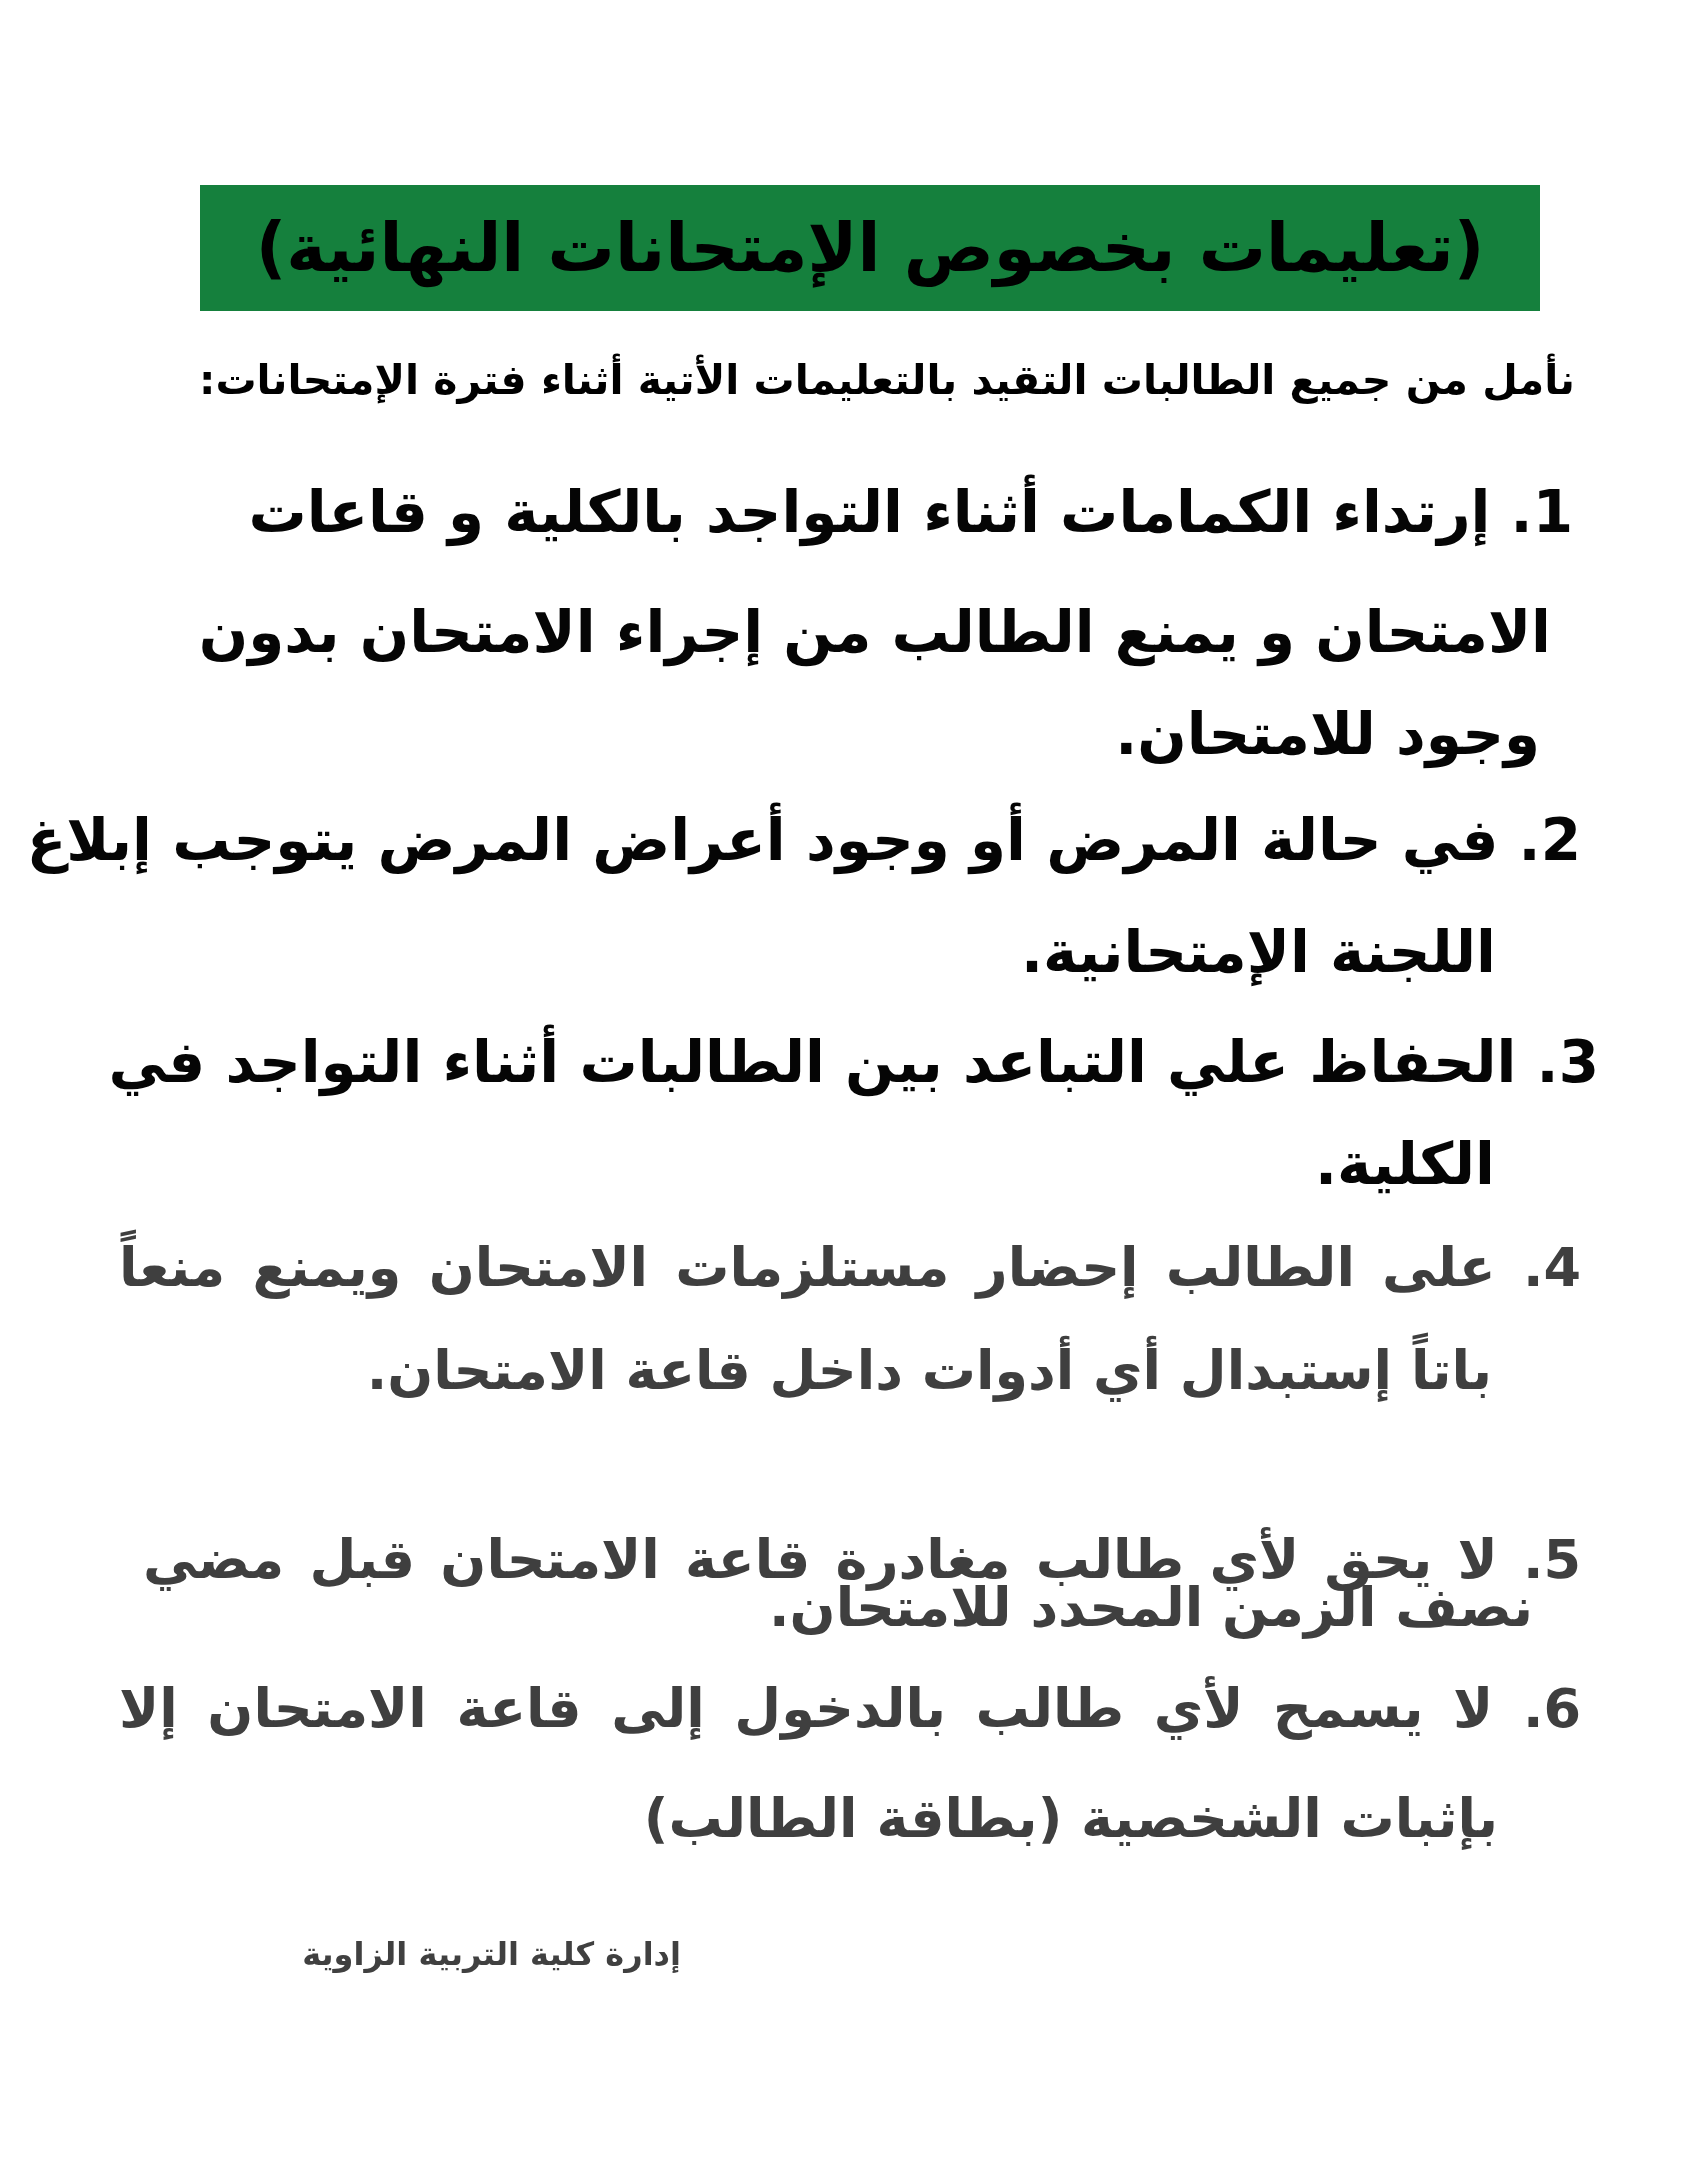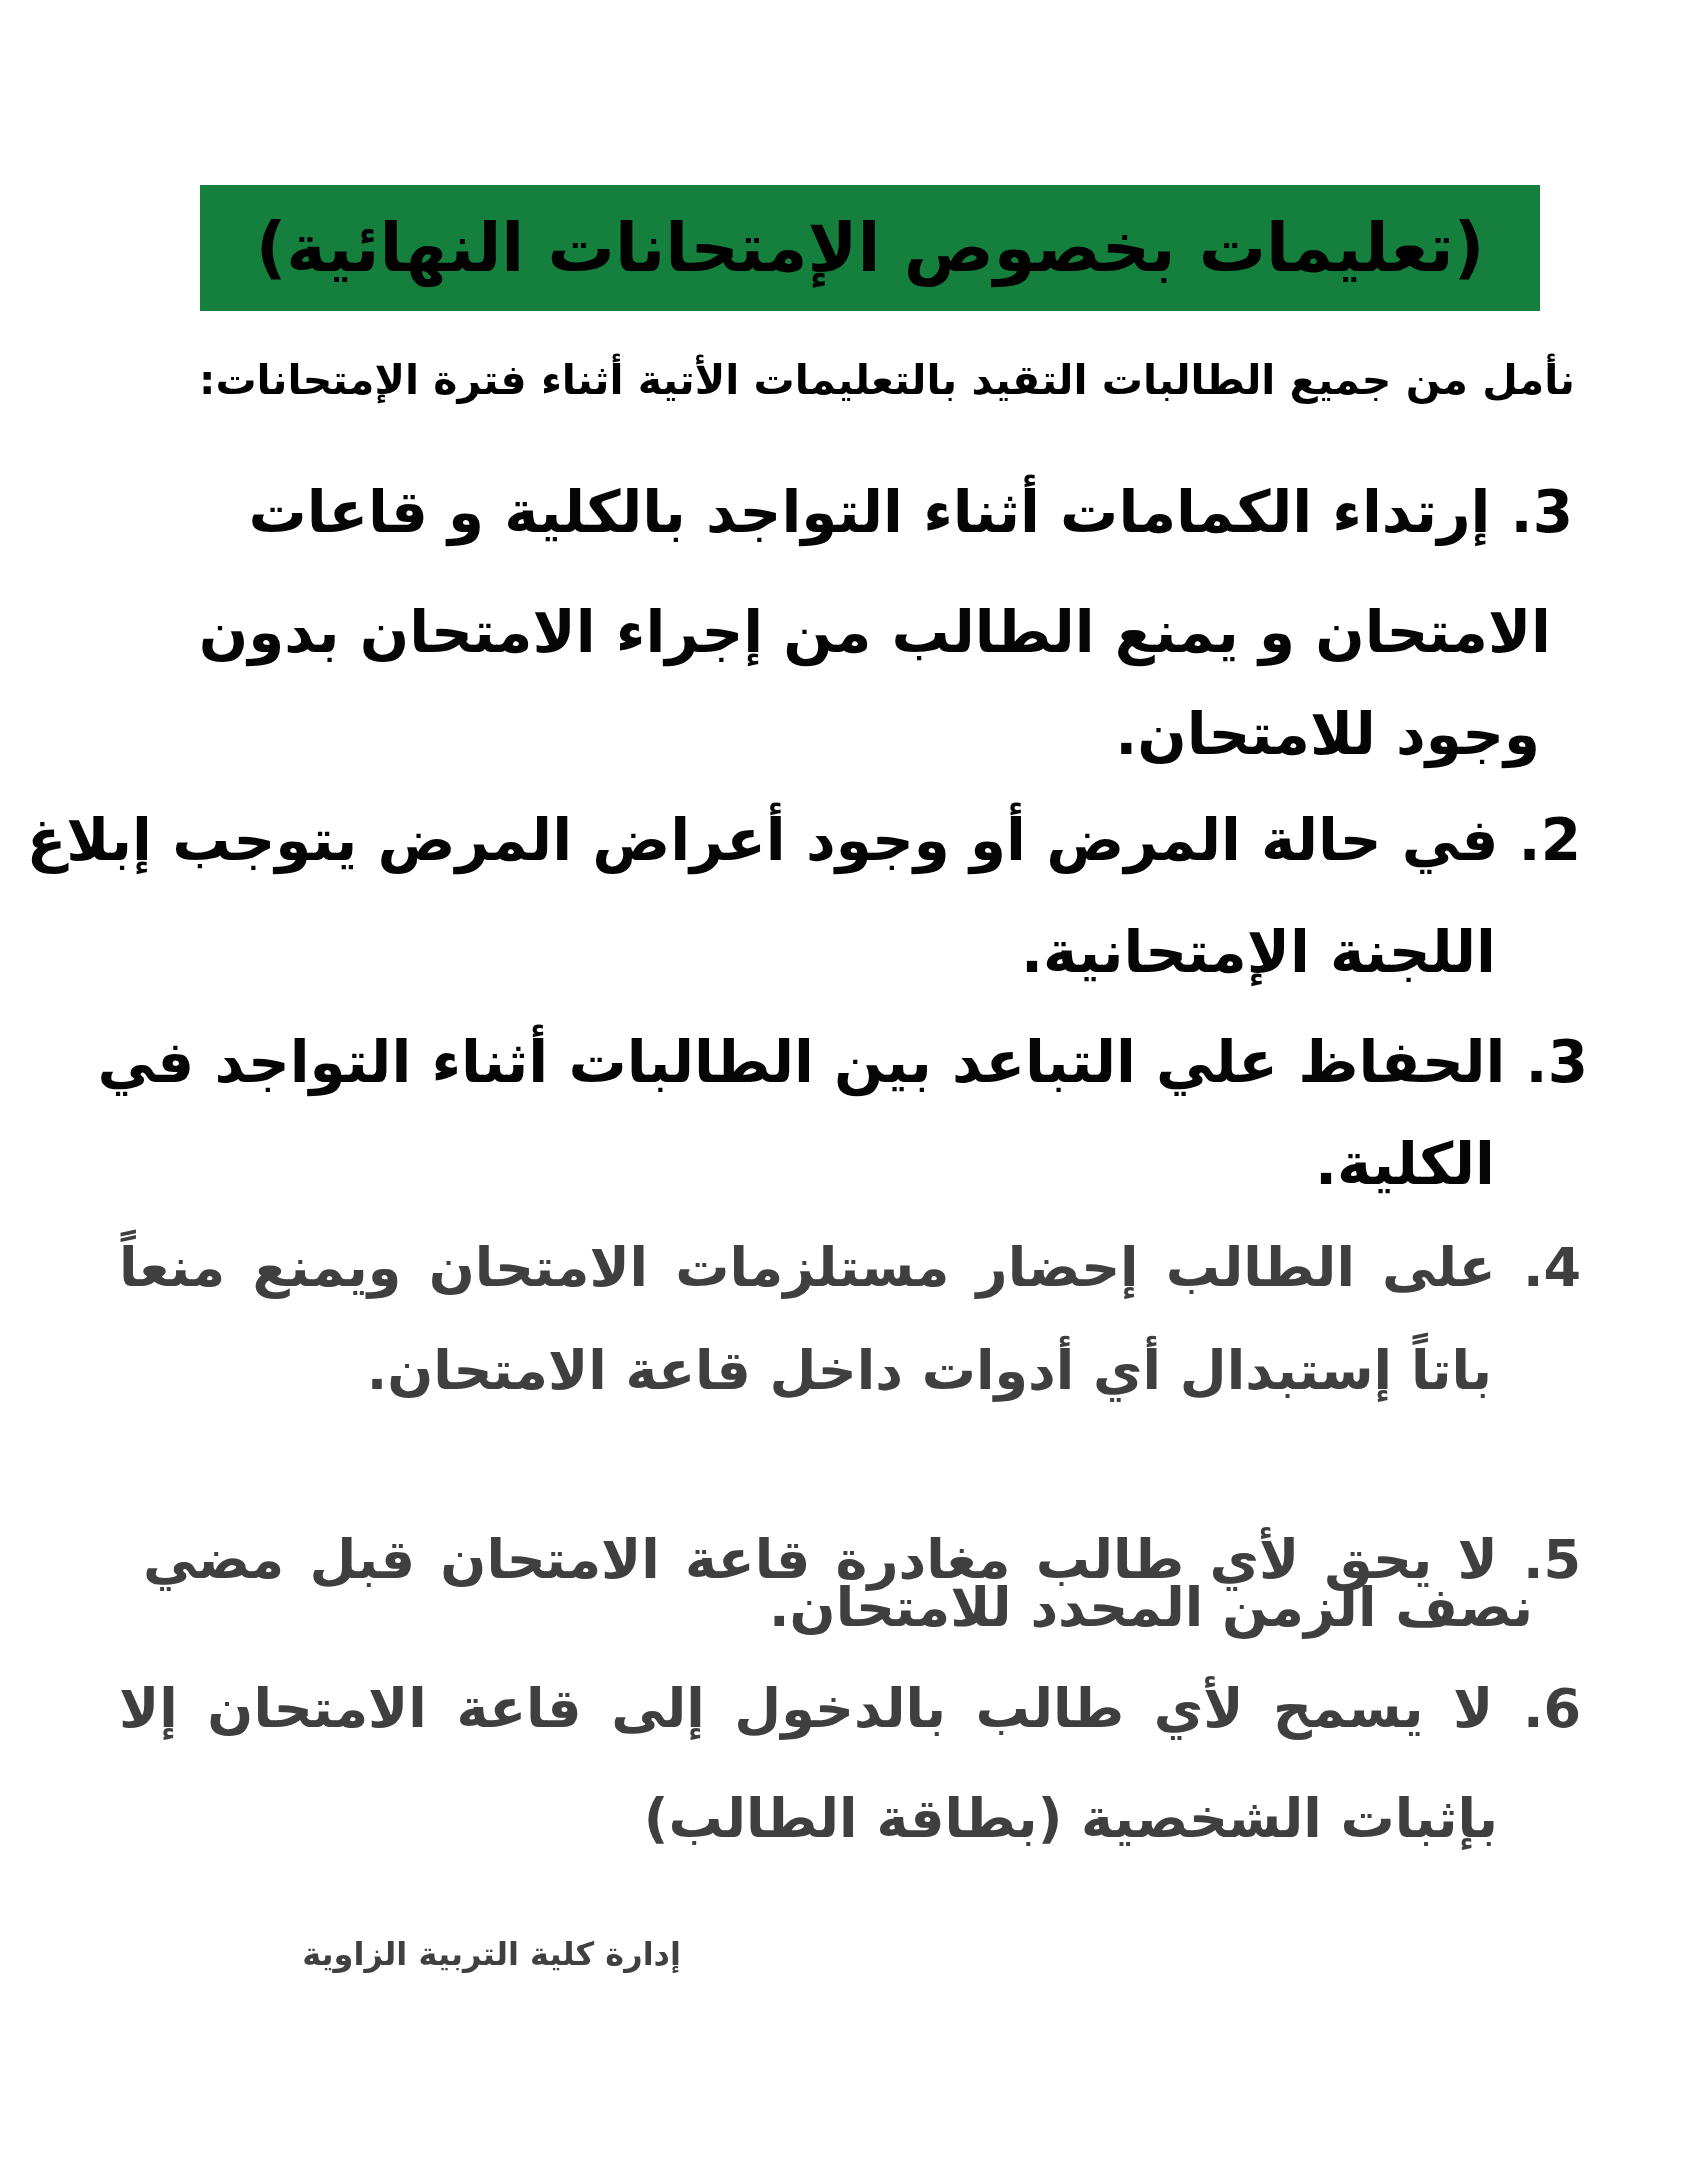--- a/index.html
+++ b/index.html
@@ -72,28 +72,28 @@
 </style>
 </head>
 <body>
 
 <div class="page">
 
   <div class="doc-title">(تعليمات بخصوص الإمتحانات النهائية)</div>
 
   <div class="intro-line">نأمل من جميع الطالبات التقيد بالتعليمات الأتية أثناء فترة الإمتحانات:</div>
 
-  <div class="line styleA" style="top:473px;  right:114px;">3. إرتداء الكمامات أثناء التواجد بالكلية و قاعات</div>
+  <div class="line styleA" style="top:473px;  right:114px;">1. إرتداء الكمامات أثناء التواجد بالكلية و قاعات</div>
   <div class="line styleA" style="top:593px;  right:136px;">الامتحان و يمنع الطالب من إجراء الامتحان بدون</div>
   <div class="line styleA" style="top:695px; right:147px;">وجود للامتحان.</div>
 
   <div class="line styleA" style="top:801px; right:106px;">2. في حالة المرض أو وجود أعراض المرض يتوجب إبلاغ</div>
   <div class="line styleA" style="top:913px; right:191px;">اللجنة الإمتحانية.</div>
 
-  <div class="line styleA" style="top:1023px; right:99px;">3. الحفاظ علي التباعد بين الطالبات أثناء التواجد في</div>
+  <div class="line styleA" style="top:1023px; right:88px;">3. الحفاظ علي التباعد بين الطالبات أثناء التواجد في</div>
   <div class="line styleA" style="top:1125px; right:192px;">الكلية.</div>
 
   <div class="line styleB just" style="top:1232px;">4. على الطالب إحضار مستلزمات الامتحان ويمنع منعاً</div>
   <div class="line styleB" style="top:1335px; right:195px;">باتاً إستبدال أي أدوات داخل قاعة الامتحان.</div>
 
   <div class="line styleB just" style="top:1524px;margin-left:24px;">5. لا يحق لأي طالب مغادرة قاعة الامتحان قبل مضي</div>
   <div class="line styleB" style="top:1572px; right:154px;">نصف الزمن المحدد للامتحان.</div>
 
   <div class="line styleB just" style="top:1673px;">6. لا يسمح لأي طالب بالدخول إلى قاعة الامتحان إلا</div>
   <div class="line styleB" style="top:1783px; right:189px;">بإثبات الشخصية (بطاقة الطالب)</div>

